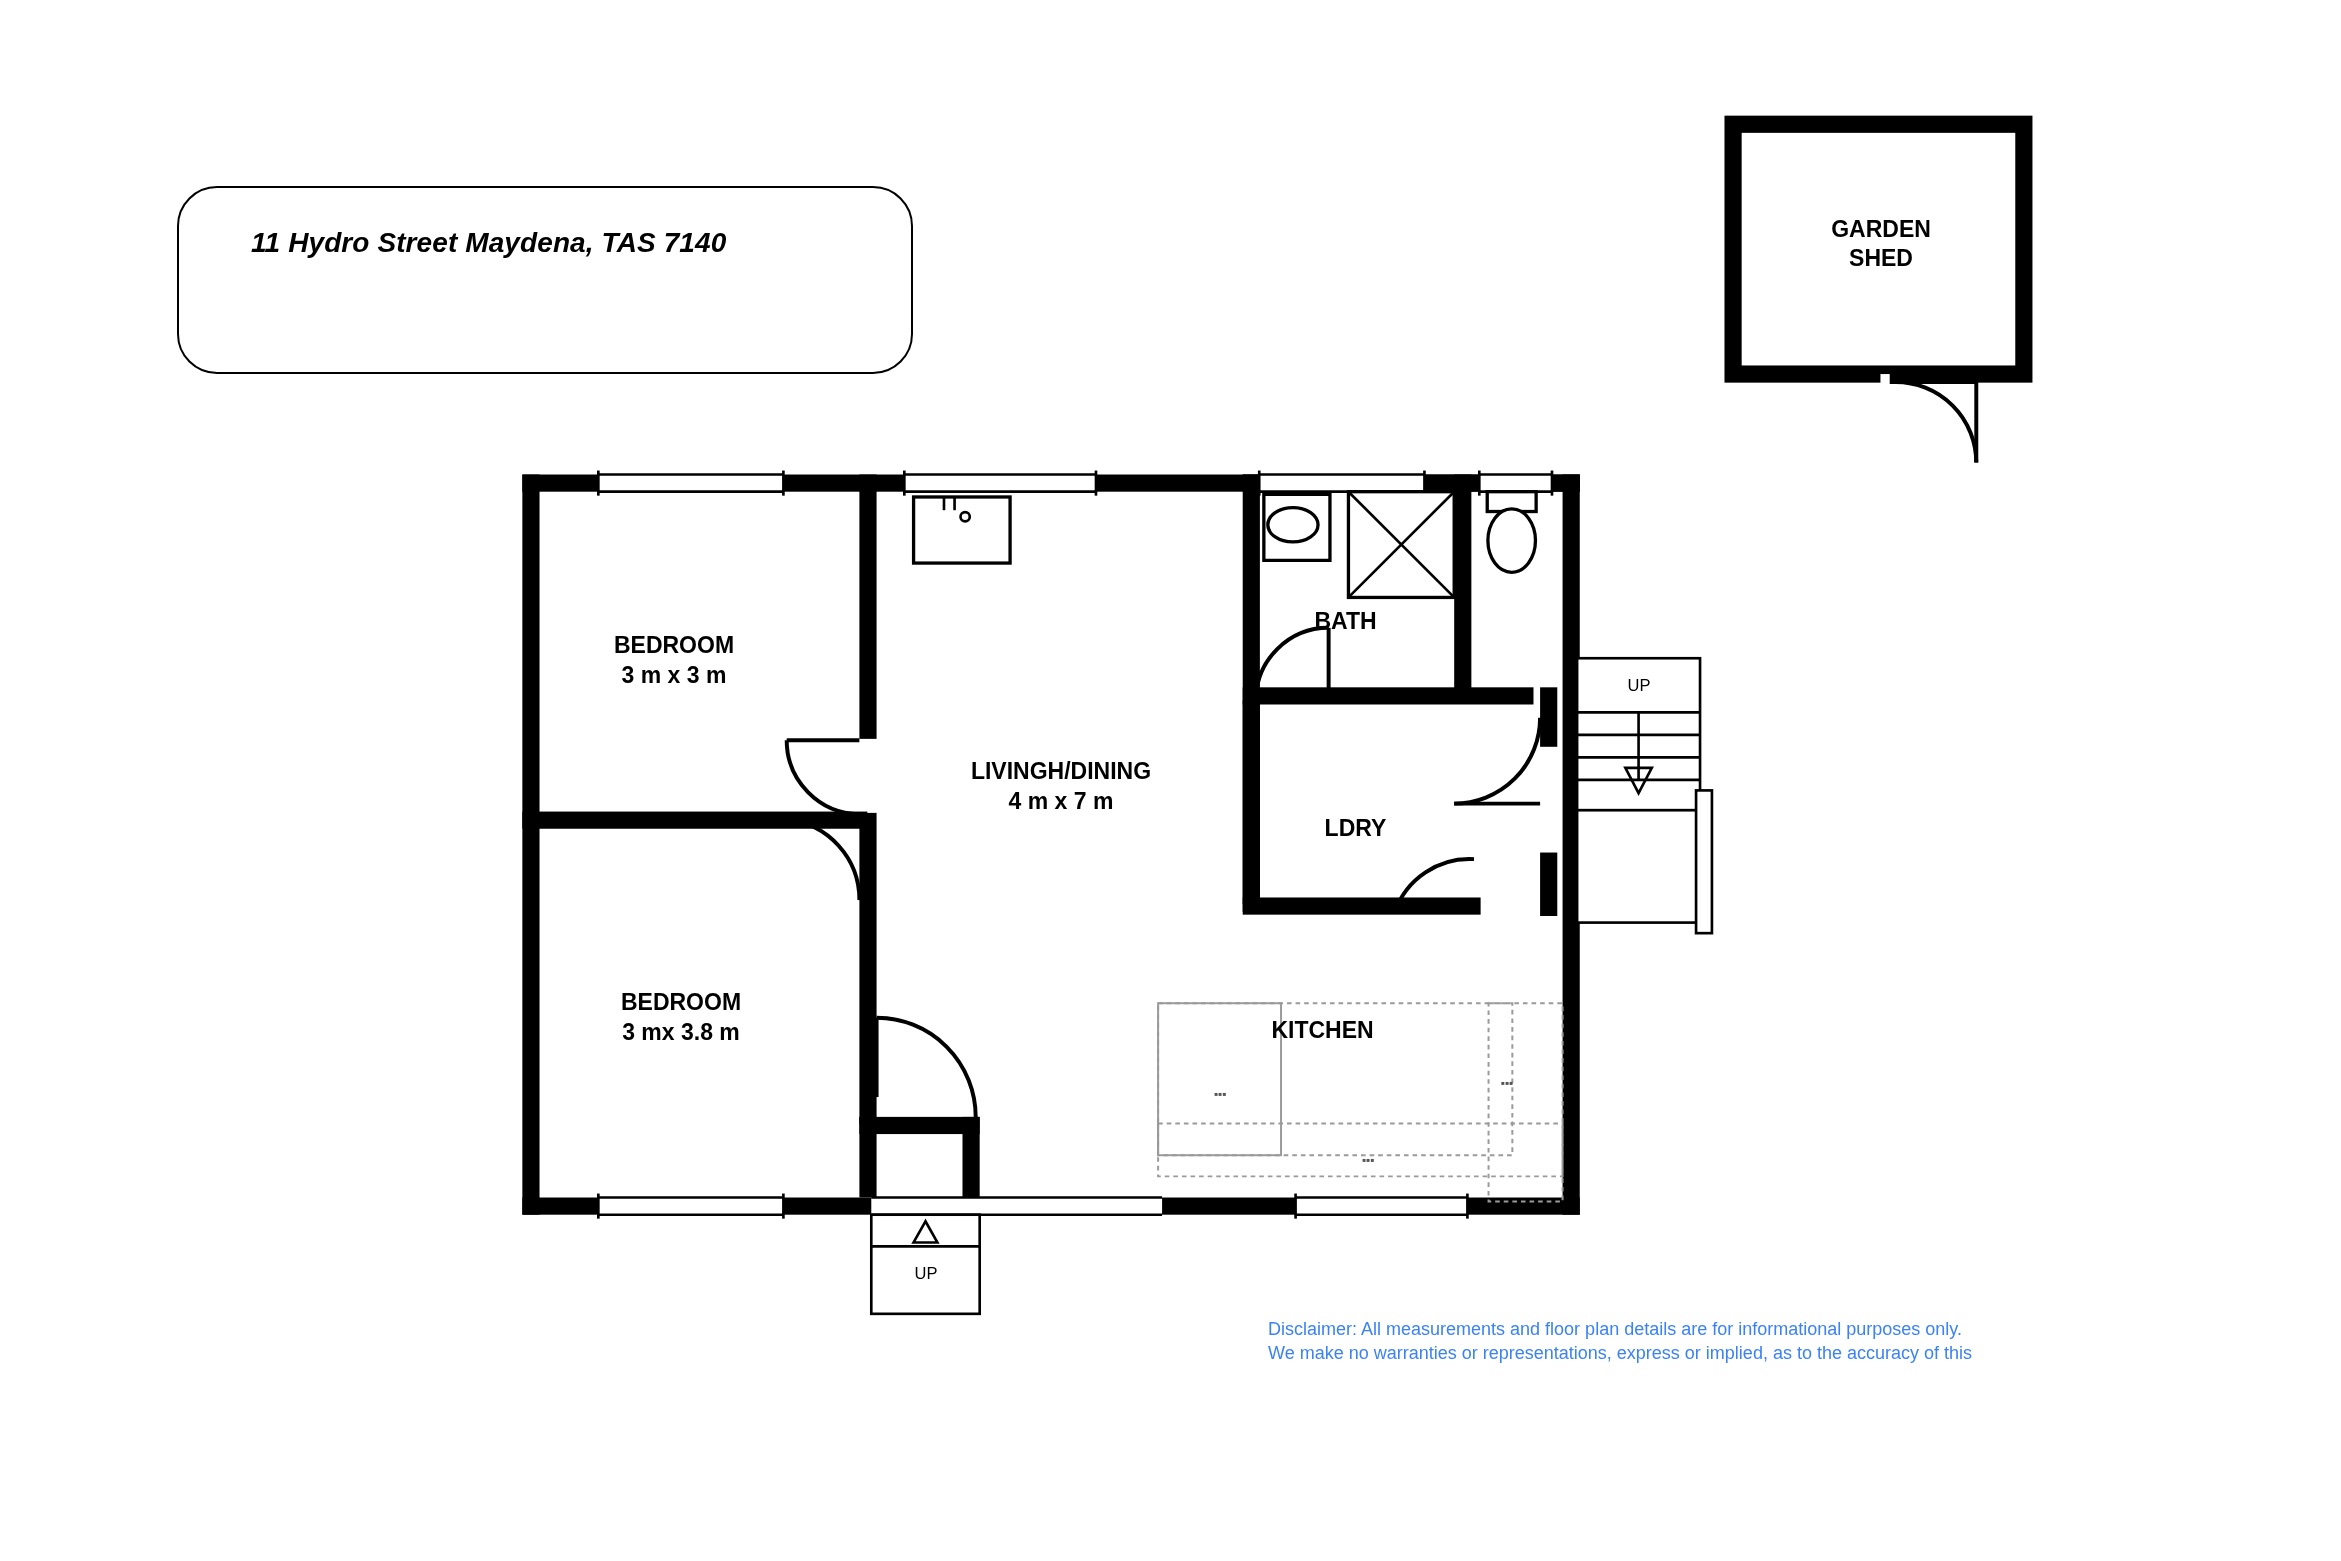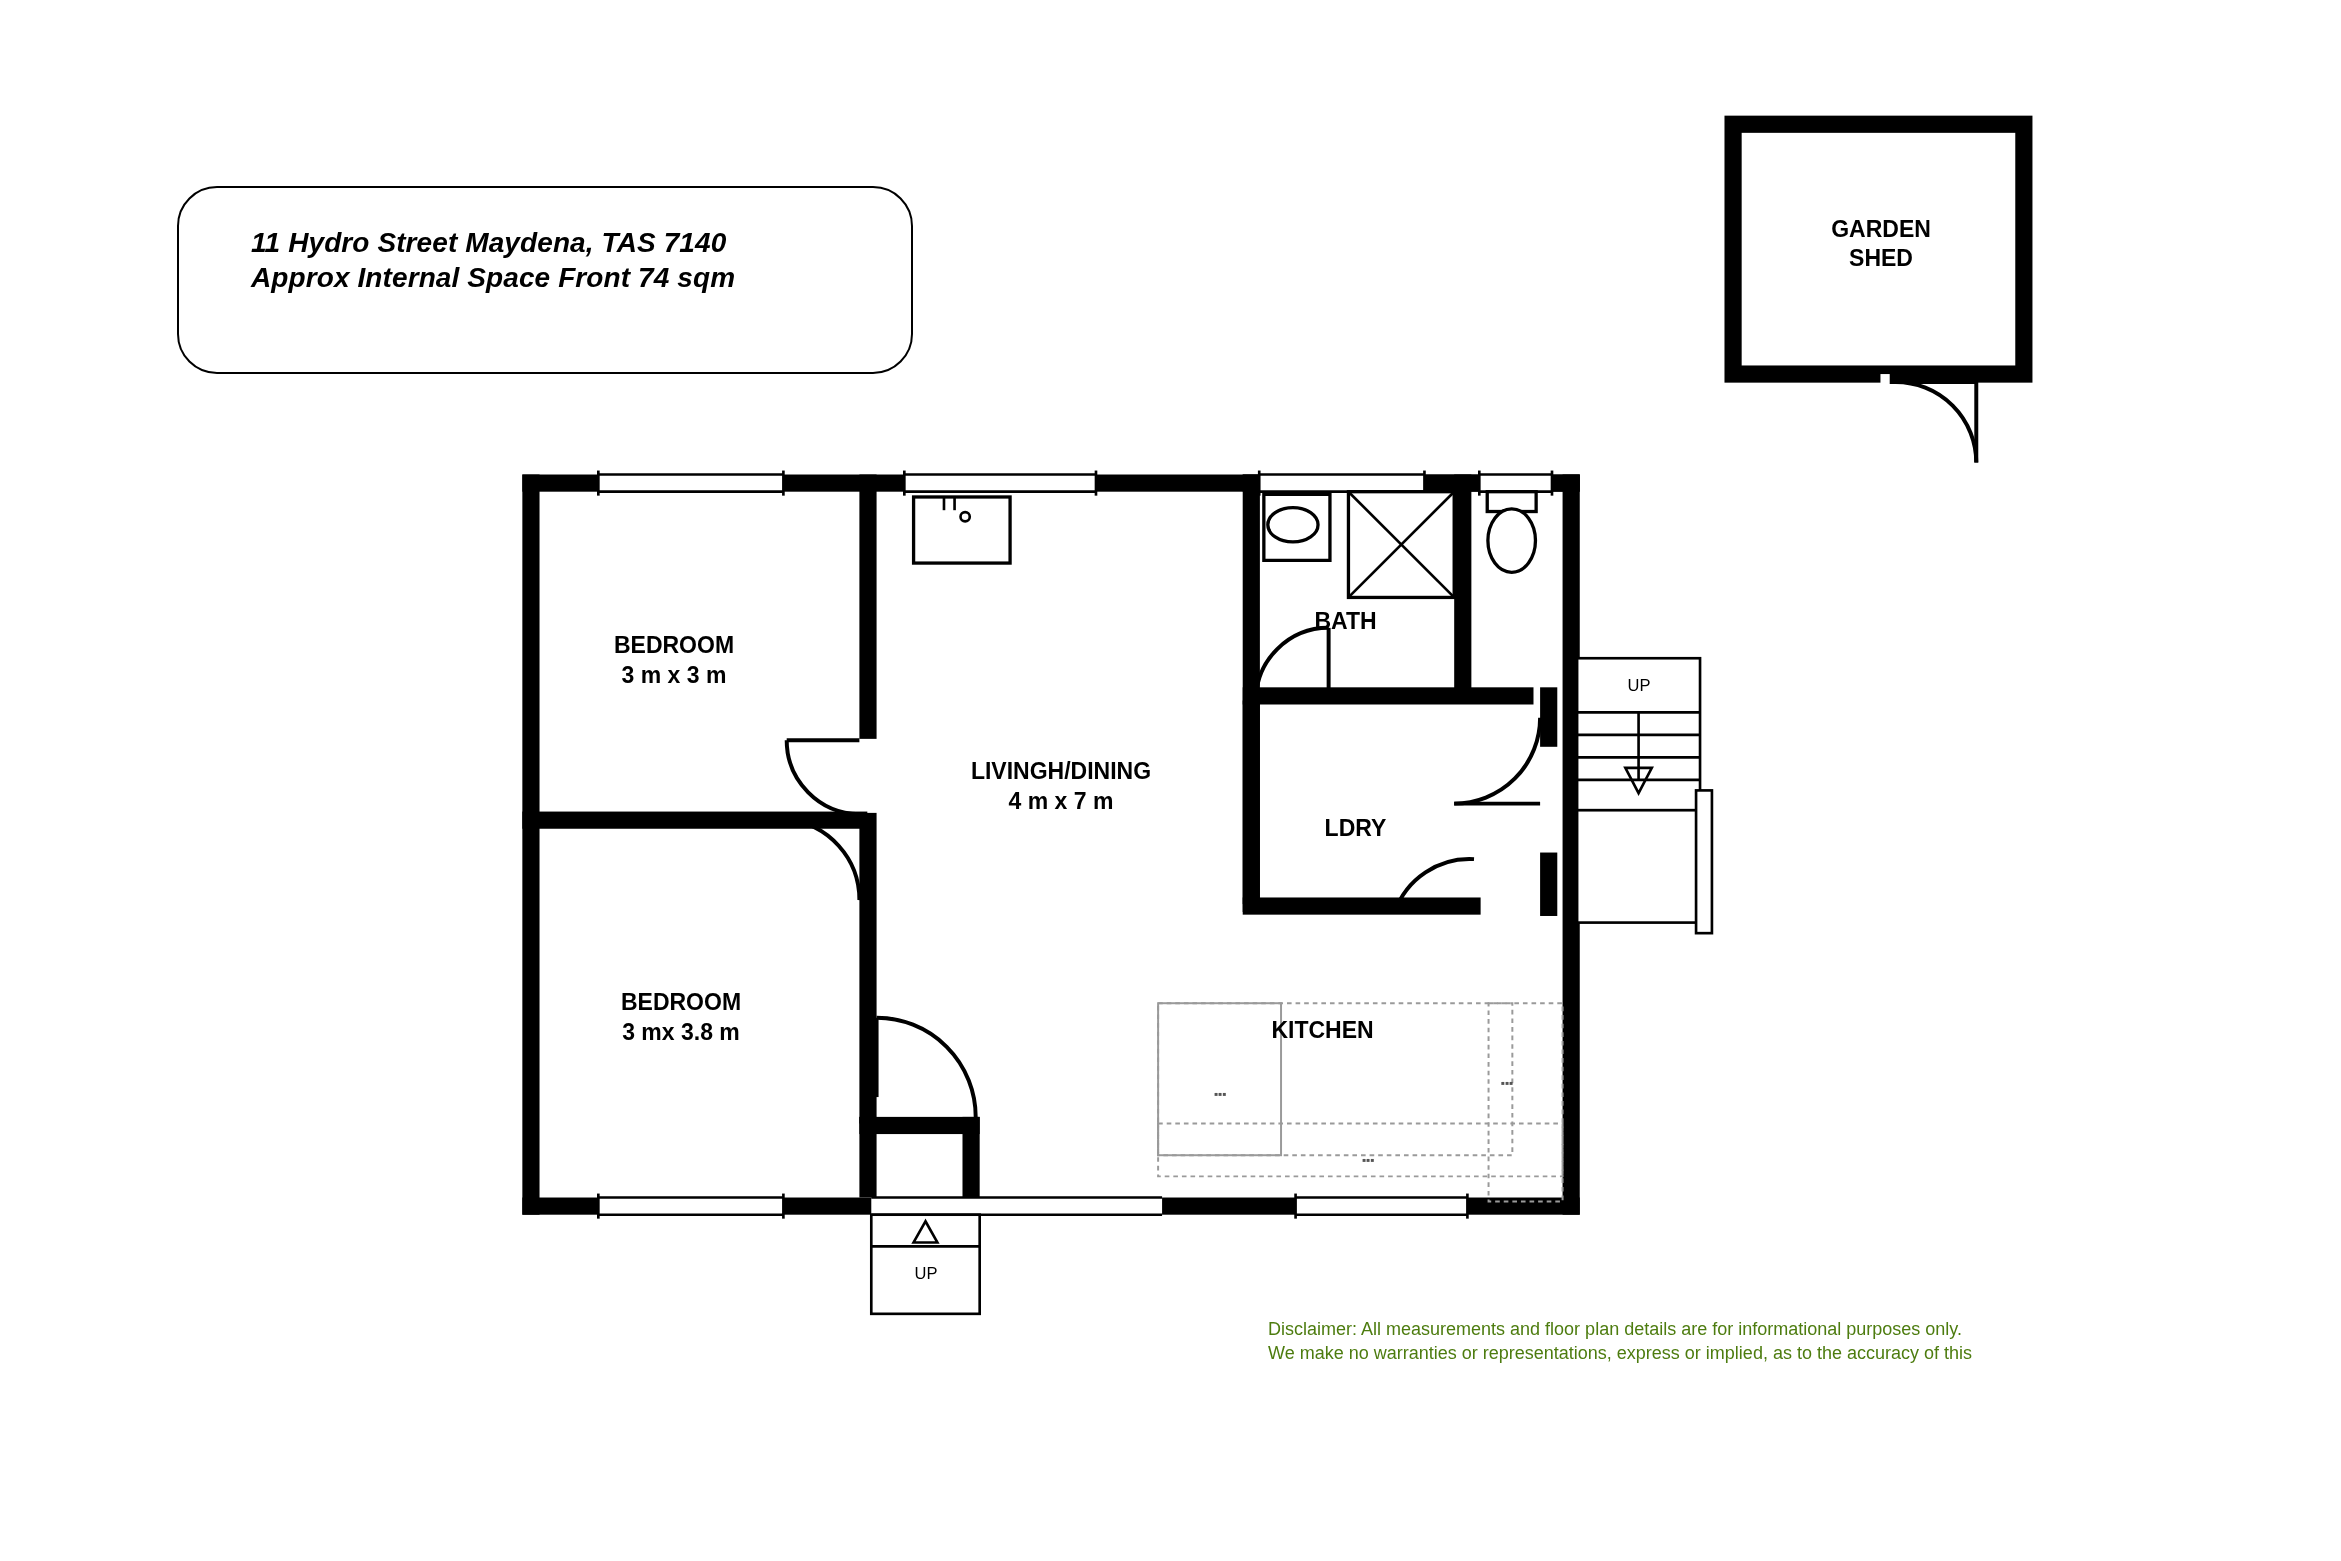--- a/index.html
+++ b/index.html
@@ -64,21 +64,21 @@
   }
 
   
   .disclaimer {
     position: absolute;
     left: 1268px;
     top: 1317px;
     width: 939px;
     font-size: 18px;
     line-height: 1.36;
-    color: #4d7c0f;
+    color: #3b82f6;
   }
   .disclaimer div { white-space: nowrap; }
 
   
   .stair-text {
     position: absolute;
     font-size: 16.5px;
     font-weight: normal;
     text-align: center;
   }
@@ -246,21 +246,20 @@
     <rect x="1318" y="1838" width="164" height="150" fill="#ffffff" stroke="#000000" stroke-width="4"></rect>
     <line x1="1318" y1="1886" x2="1482" y2="1886" stroke="#000000" stroke-width="4"></line>
     <path d="M 1400 1848 L 1382 1880 L 1418 1880 Z" fill="none" stroke="#000000" stroke-width="4"></path>
   </g>
 
 </svg>
 
 <div class="title-box"></div>
 <div class="title-text">
   <div>11 Hydro Street Maydena, TAS 7140</div>
-  <div>Approx Internal Space Front 74 sqm</div>
 </div>
 
 <div class="room-label" style="left:542px; top:631px; width:264px;">
   <span>BEDROOM</span>
   <span class="dim">3 m x 3 m</span>
 </div>
 
 <div class="room-label" style="left:549px; top:988px; width:264px;">
   <span>BEDROOM</span>
   <span class="dim">3 mx 3.8 m</span>

